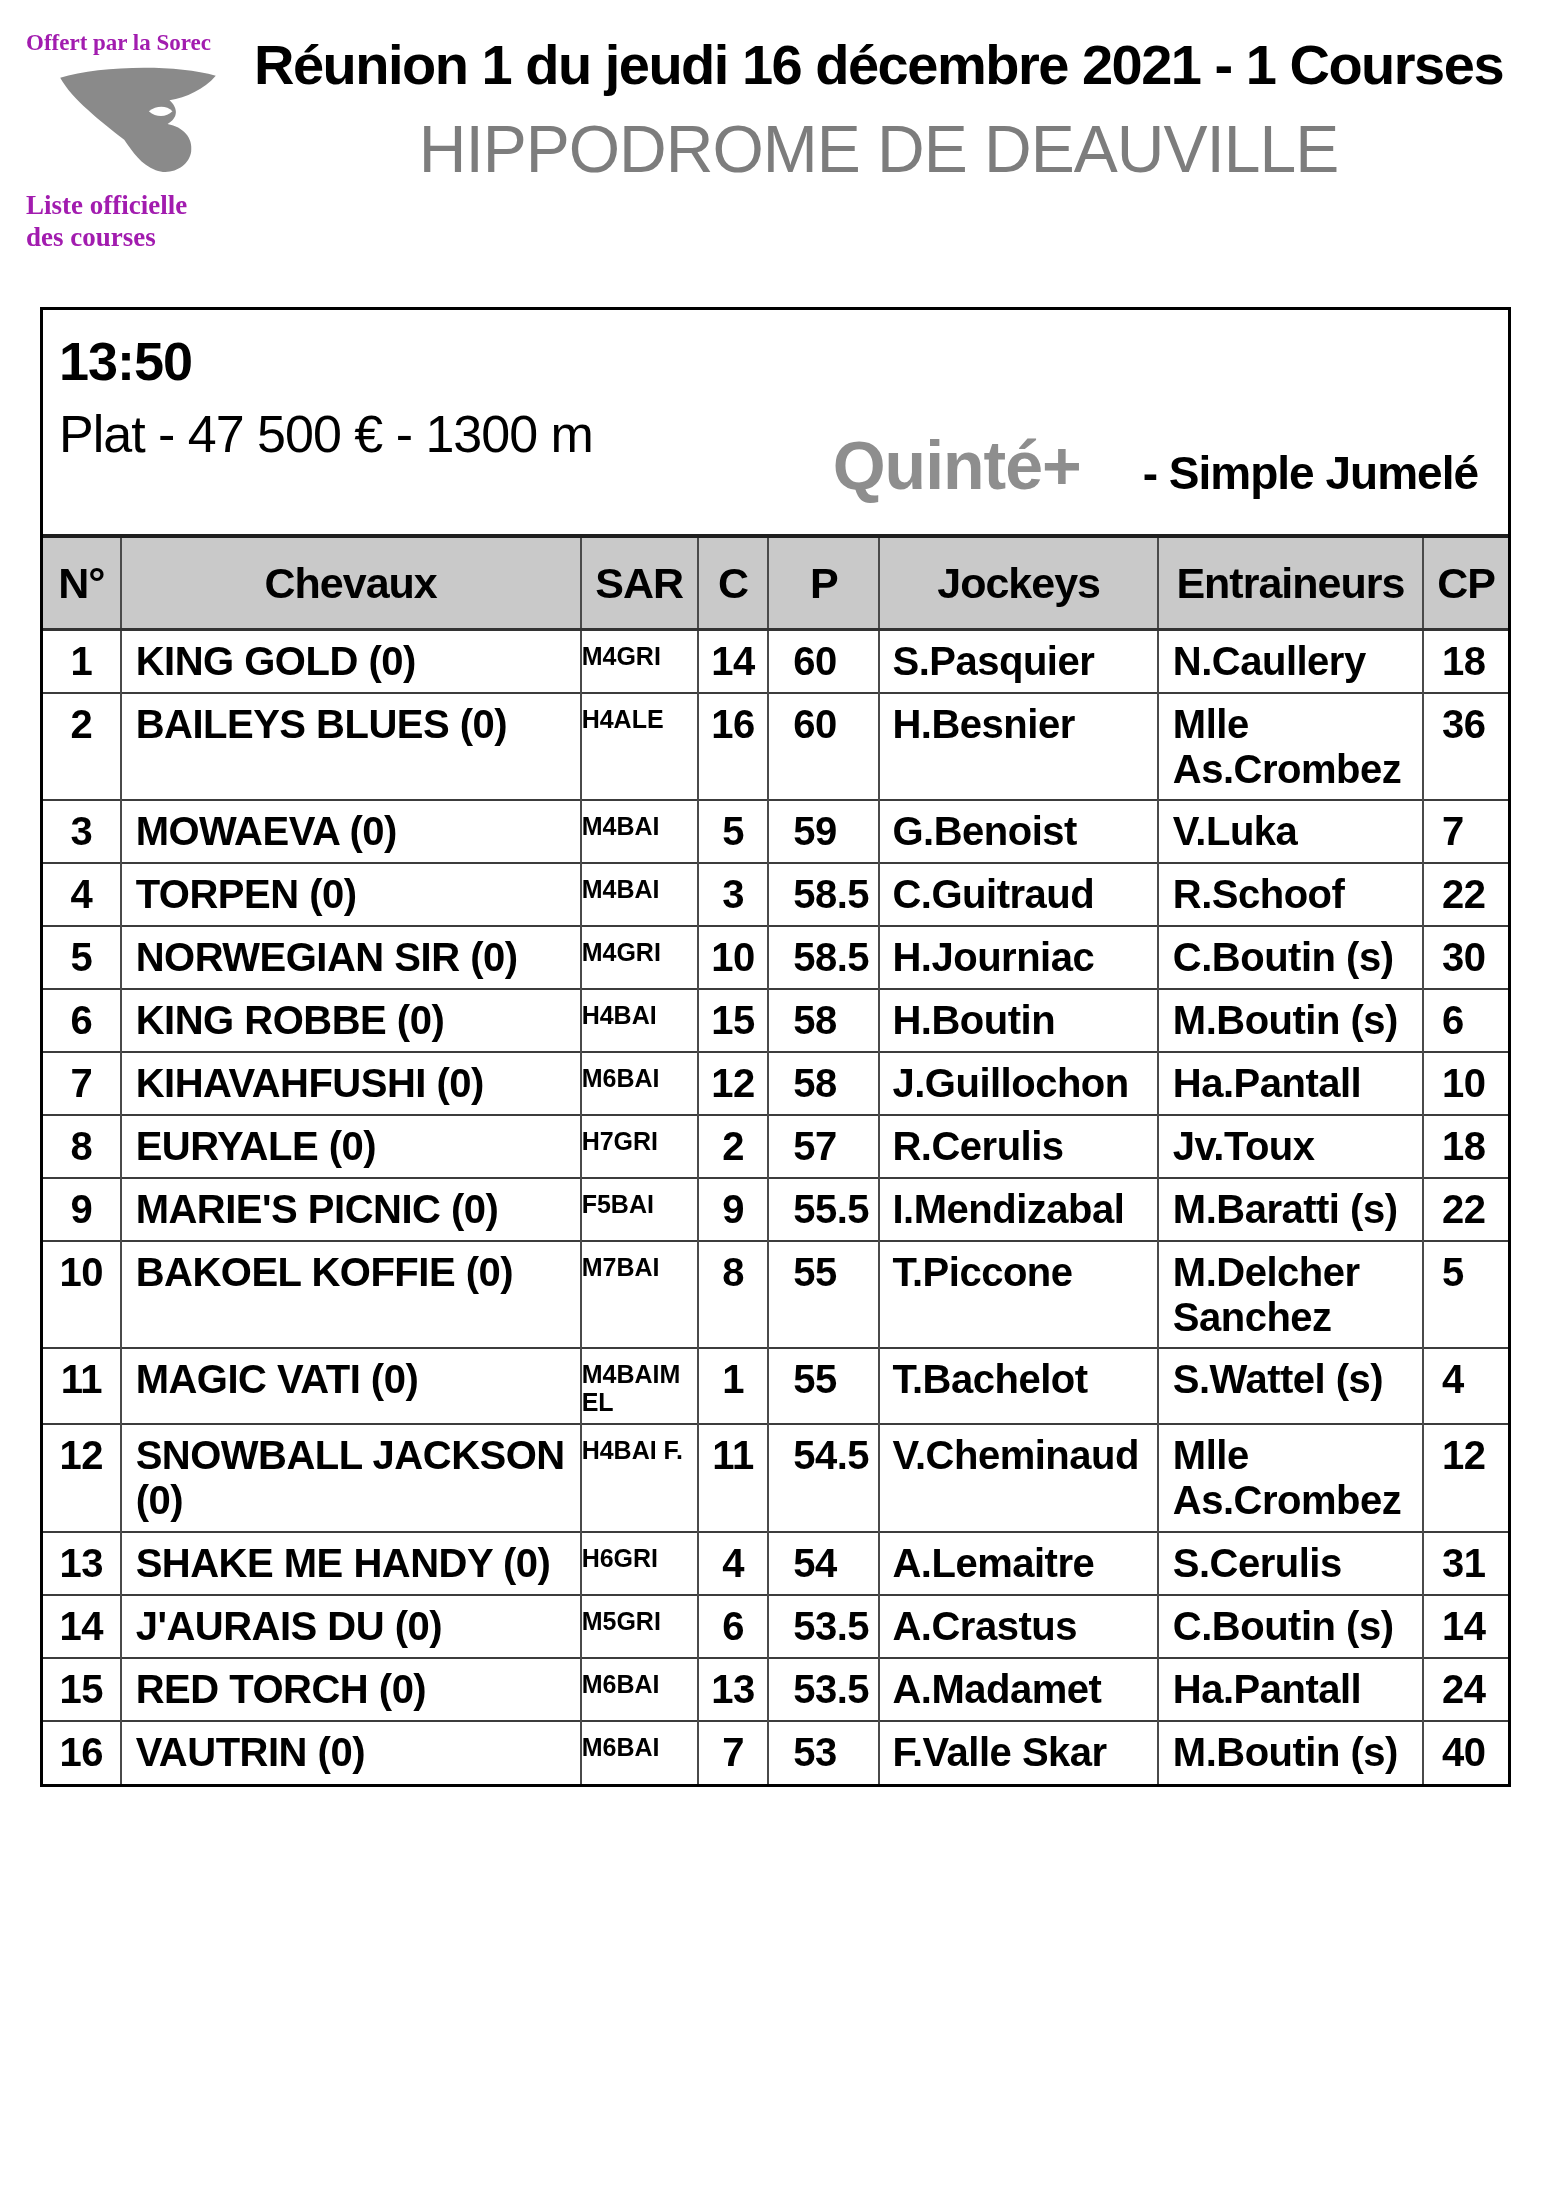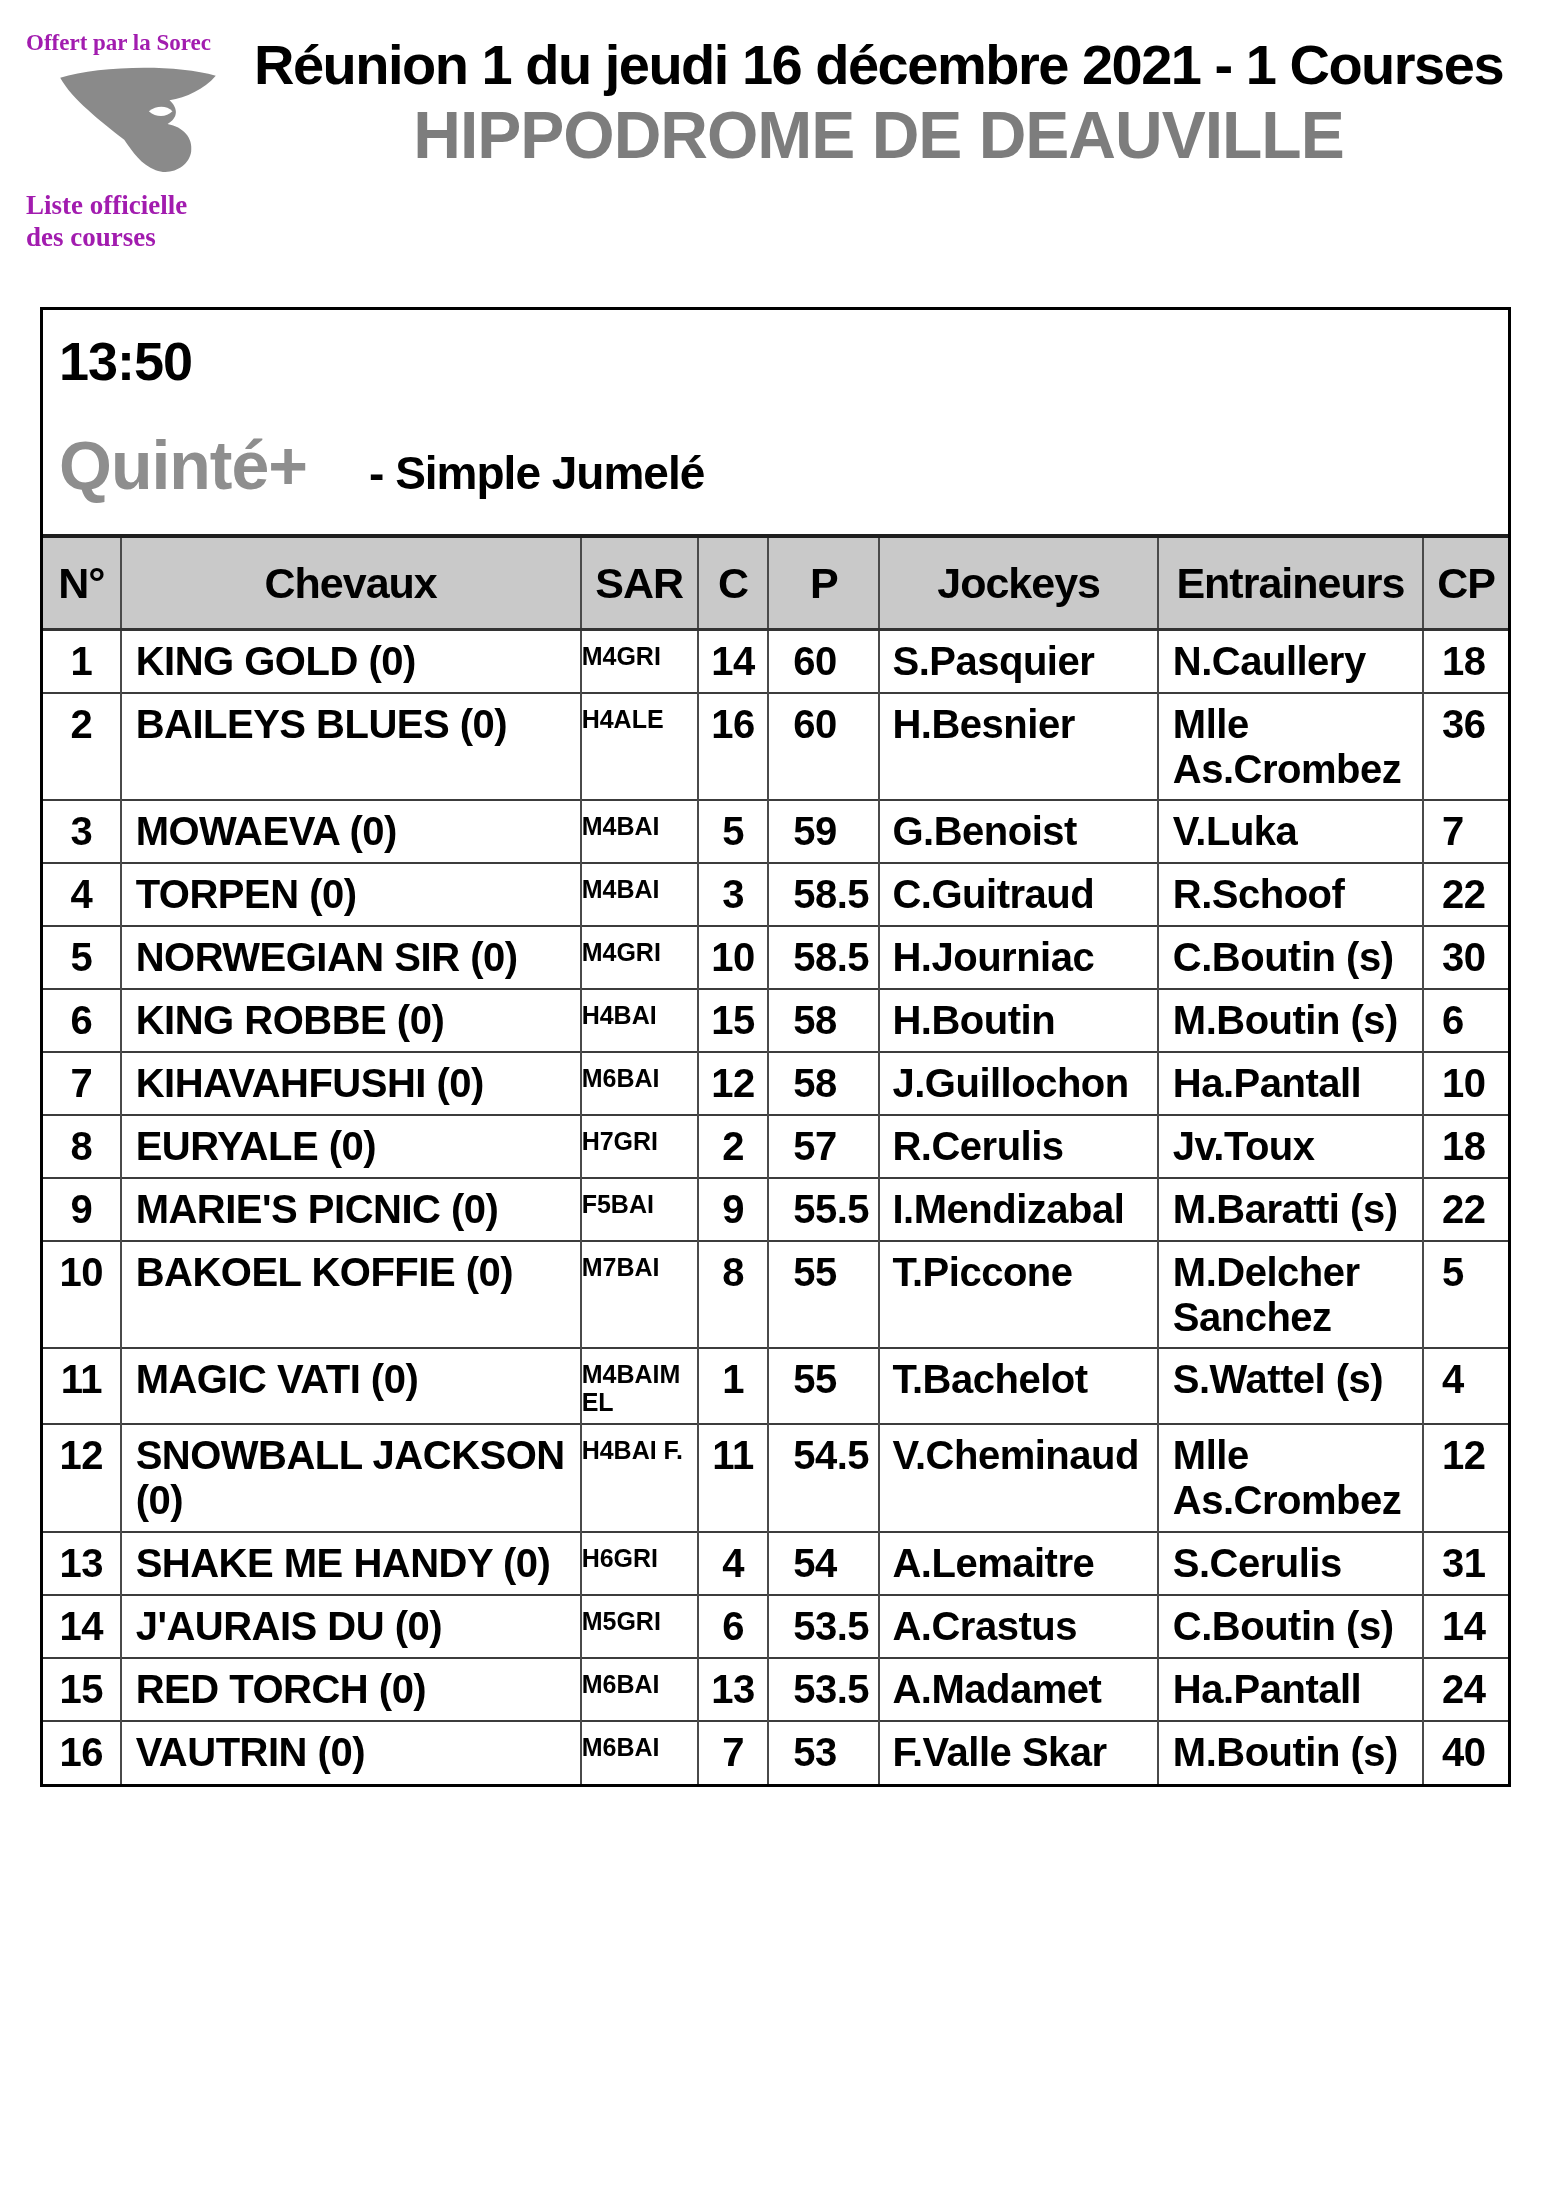--- a/index.html
+++ b/index.html
@@ -16,21 +16,21 @@
     position:absolute;left:26px;top:30px;width:224px;
     text-align:left;color:#a21caf;
     font-family:"Liberation Serif","DejaVu Serif",serif;font-weight:bold;
   }
   .brand-top{font-size:23px;letter-spacing:0;}
   .brand-logo{display:block;margin:4px auto 2px;width:176px;height:128px;color:var(--logo-gray);}
   .brand-b1,.brand-b2{font-size:27px;line-height:1.18;}
   
   .titles{position:absolute;left:218px;right:22px;top:32px;text-align:center;}
   .main-title{font-size:56px;font-weight:bold;letter-spacing:-1.5px;white-space:nowrap;}
-  .venue{font-size:66px;font-weight:bold;letter-spacing:-1px;color:var(--venue-gray);white-space:nowrap;}
+  .venue{margin-top:14px;font-size:66px;font-weight:normal;letter-spacing:-1px;color:var(--venue-gray);white-space:nowrap;}
   
   .race-box{position:absolute;left:40px;top:307px;width:1465px;border:3px solid #000;background:#fff;}
   .race-head{padding:20px 18px 30px 16px;}
   .line1{display:flex;justify-content:space-between;align-items:baseline;}
   .race-name-wrap{font-size:54px;font-weight:bold;letter-spacing:-2px;white-space:nowrap;}
   .race-code{margin-right:20px;}
   .race-time{font-size:54px;font-weight:bold;letter-spacing:-1px;}
   .line2{display:flex;justify-content:space-between;align-items:flex-start;margin-top:12px;}
   .conditions{font-size:52px;font-weight:normal;letter-spacing:-1px;white-space:nowrap;}
   .bets{margin-top:22px;display:flex;align-items:baseline;padding-right:12px;gap:48px;}
@@ -98,20 +98,21 @@
     <div class="main-title">Réunion 1 du jeudi 16 décembre 2021 - 1 Courses</div>
     <div class="venue">HIPPODROME DE DEAUVILLE</div>
   </div>
 
   <div class="race-box">
     <div class="race-head">
       <div class="line1">
         <div class="race-time">13:50</div>
       </div>
       <div class="line2">
+        <div class="conditions">Plat - 47 500 € - 1300 m</div>
         <div class="bets">
           <span class="quinte">Quinté+</span>
           <span class="simple">- Simple Jumelé</span>
         </div>
       </div>
     </div>
 
     <table>
       <colgroup>
         <col style="width:5.3%">

